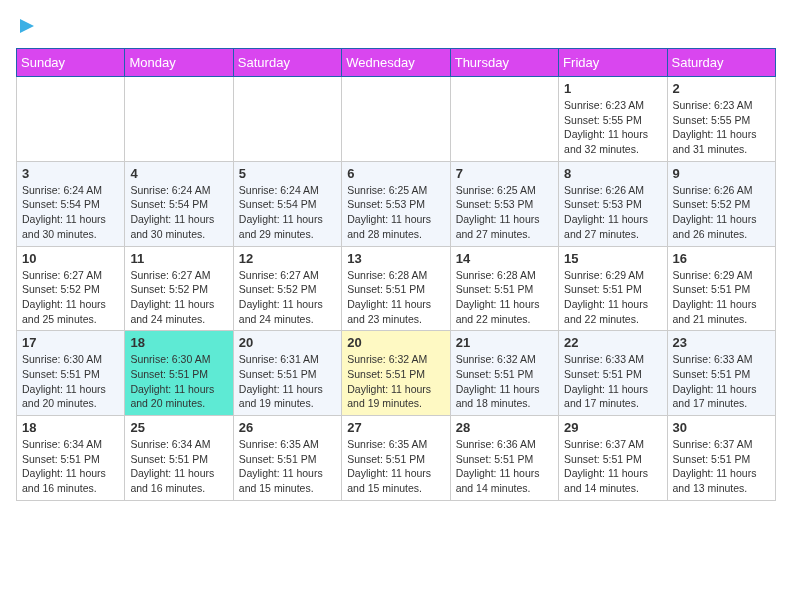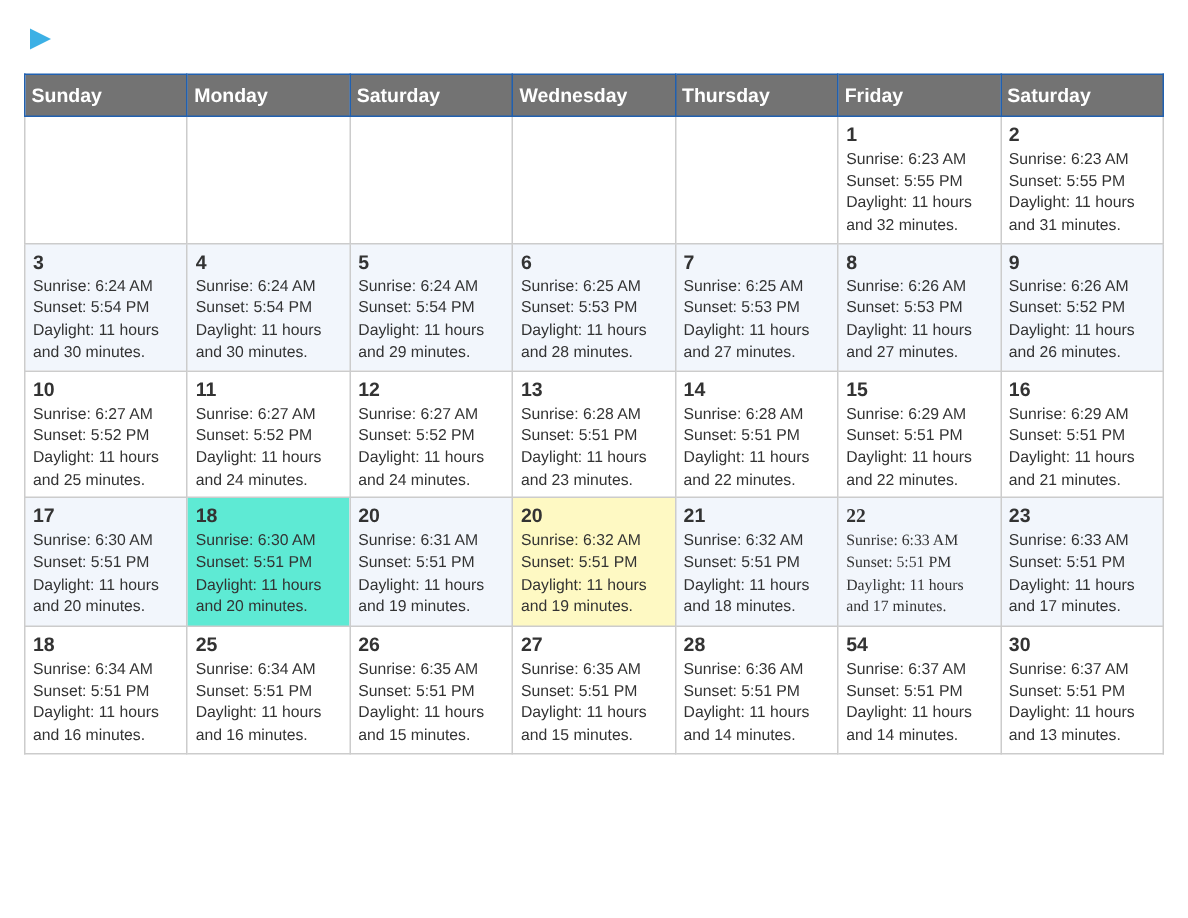--- a/index.html
+++ b/index.html
@@ -36,27 +36,27 @@
     .subtitle {
       font-size: 14px;
       color: #555;
     }
     .calendar {
       width: 100%;
       border-collapse: collapse;
       border: 1px solid #ccc;
     }
     .calendar th {
-      background: #737373;
+      background: #d946ef;
       color: #fff;
       font-size: 13px;
       padding: 6px 4px;
       text-align: left;
       border: 1px solid #2060b0;
-      font-weight: bold;
+      font-weight: normal;
     }
     .calendar td {
       vertical-align: top;
       border: 1px solid #ccc;
       padding: 4px 5px;
       width: calc(100% / 7);
       min-height: 80px;
       font-size: 11px;
       color: #333;
       background: #fff;
@@ -269,21 +269,21 @@
 Daylight: 11 hours
 and 19 minutes.</div>
         </td>
         <td style="background: rgb(242, 246, 252); margin-left: 48px;">
           <span class="day-num">21</span>
           <div class="day-info" style="white-space: pre-line;">Sunrise: 6:32 AM
 Sunset: 5:51 PM
 Daylight: 11 hours
 and 18 minutes.</div>
         </td>
-        <td style="background: rgb(242, 246, 252); font-family: Liberation Serif, serif;">
+        <td style="background: rgb(242, 246, 252);">
           <span class="day-num">22</span>
           <div class="day-info" style="white-space: pre-line;">Sunrise: 6:33 AM
 Sunset: 5:51 PM
 Daylight: 11 hours
 and 17 minutes.</div>
         </td>
         <td style="background: rgb(242, 246, 252);">
           <span class="day-num">23</span>
           <div class="day-info" style="white-space: pre-line;">Sunrise: 6:33 AM
 Sunset: 5:51 PM
@@ -321,21 +321,21 @@
 and 15 minutes.</div>
         </td>
         <td>
           <span class="day-num">28</span>
           <div class="day-info" style="white-space: pre-line;">Sunrise: 6:36 AM
 Sunset: 5:51 PM
 Daylight: 11 hours
 and 14 minutes.</div>
         </td>
         <td>
-          <span class="day-num">54</span>
+          <span class="day-num">29</span>
           <div class="day-info" style="white-space: pre-line;">Sunrise: 6:37 AM
 Sunset: 5:51 PM
 Daylight: 11 hours
 and 14 minutes.</div>
         </td>
         <td>
           <span class="day-num">30</span>
           <div class="day-info" style="white-space: pre-line;">Sunrise: 6:37 AM
 Sunset: 5:51 PM
 Daylight: 11 hours

